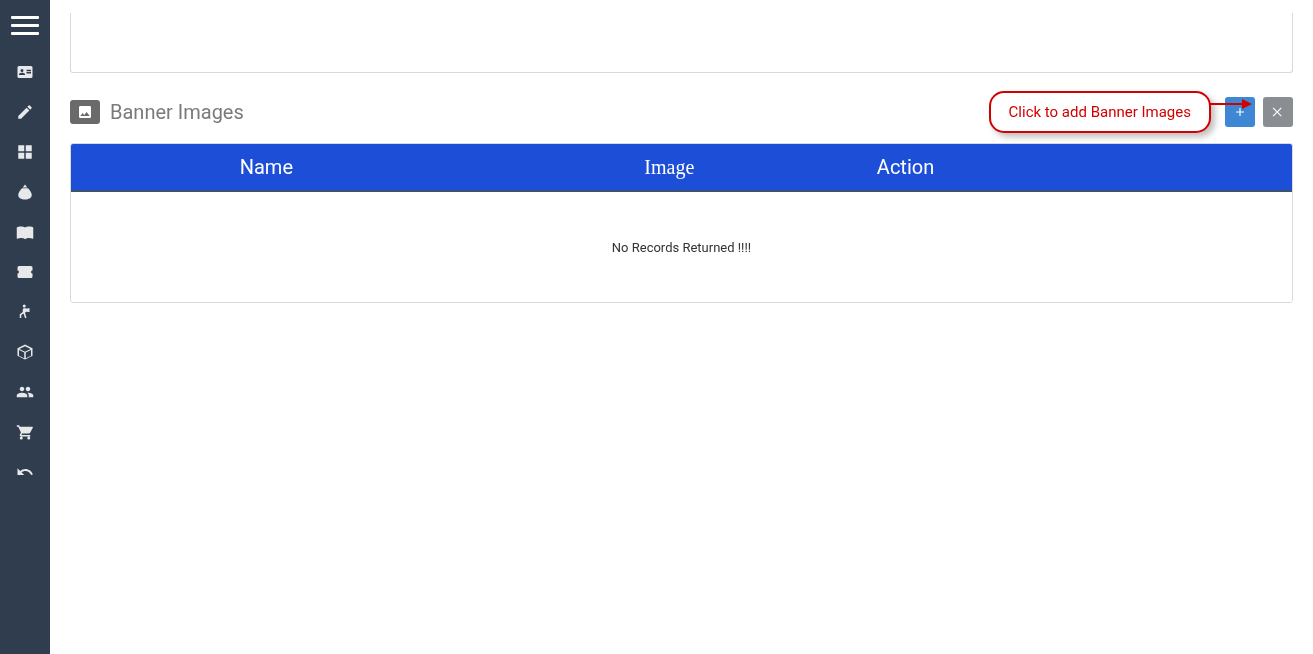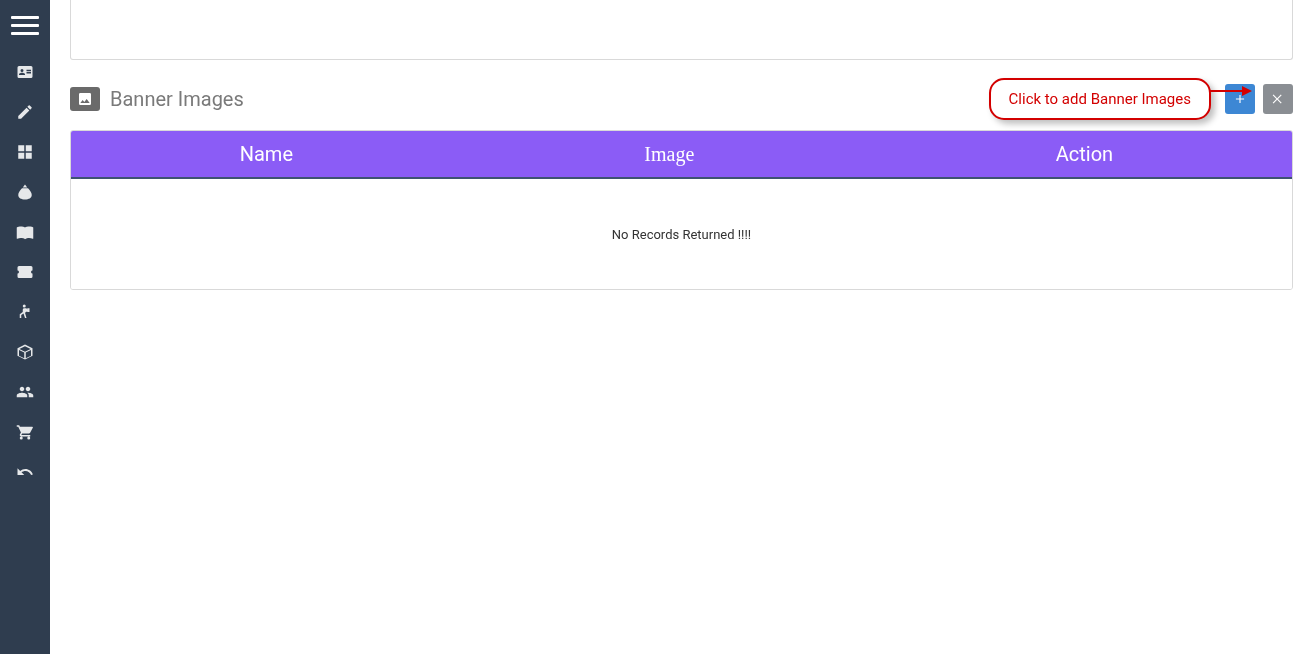--- a/index.html
+++ b/index.html
@@ -58,21 +58,21 @@
       cursor: pointer;
       color: #e6e8ea;
     }
     .nav-item svg {
       width: 18px;
       height: 18px;
       fill: #e6e8ea;
     }
     .content {
       margin-left: 50px;
-      padding: 0 20px;
+      padding: 13px 20px;
       height: 100%;
     }
     .top-gap {
       height: 60px;
       border: 1px solid #d9d9d9;
       border-top: none;
       margin-bottom: 18px;
       border-radius: 0 0 3px 3px;
     }
     .panel-header {
@@ -161,32 +161,32 @@
     }
     .callout-pointer svg {
       display: block;
     }
     .table-wrap {
       border: 1px solid #d9d9d9;
       border-radius: 3px;
       overflow: hidden;
     }
     .table-head {
-      background: #8b5cf6;
+      background: #1d4ed8;
       display: flex;
       height: 48px;
       align-items: center;
       color: #ffffff;
       font-size: 20px;
       font-weight: 400;
       border-bottom: 2px solid #3e5372;
     }
     .col-name { flex: 0 0 32%; text-align: center; }
     .col-image { flex: 0 0 34%; text-align: center; font-family: Liberation Serif, serif; }
-    .col-action { flex: 1; text-align: center; }
+    .col-action { flex: 1; text-align: left; }
     .table-body {
       min-height: 110px;
       display: flex;
       align-items: center;
       justify-content: center;
       color: #333333;
       font-size: 13px;
       background: #ffffff;
     }
   </style>

